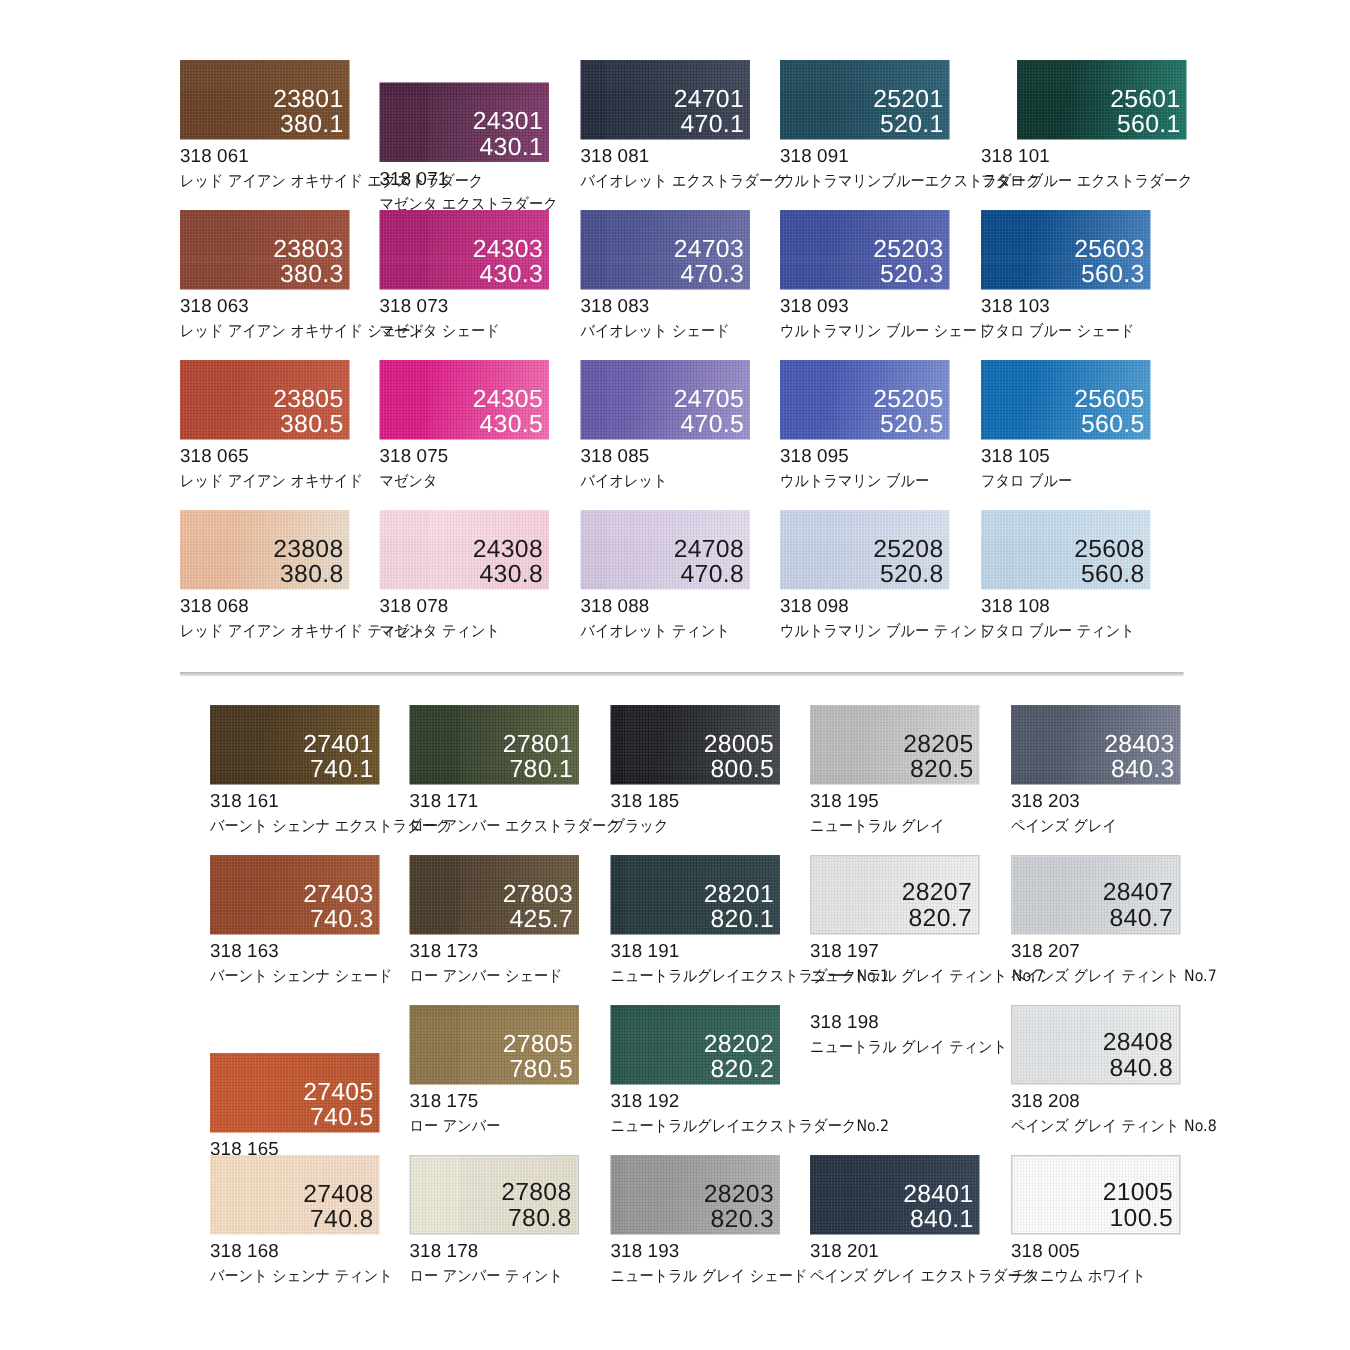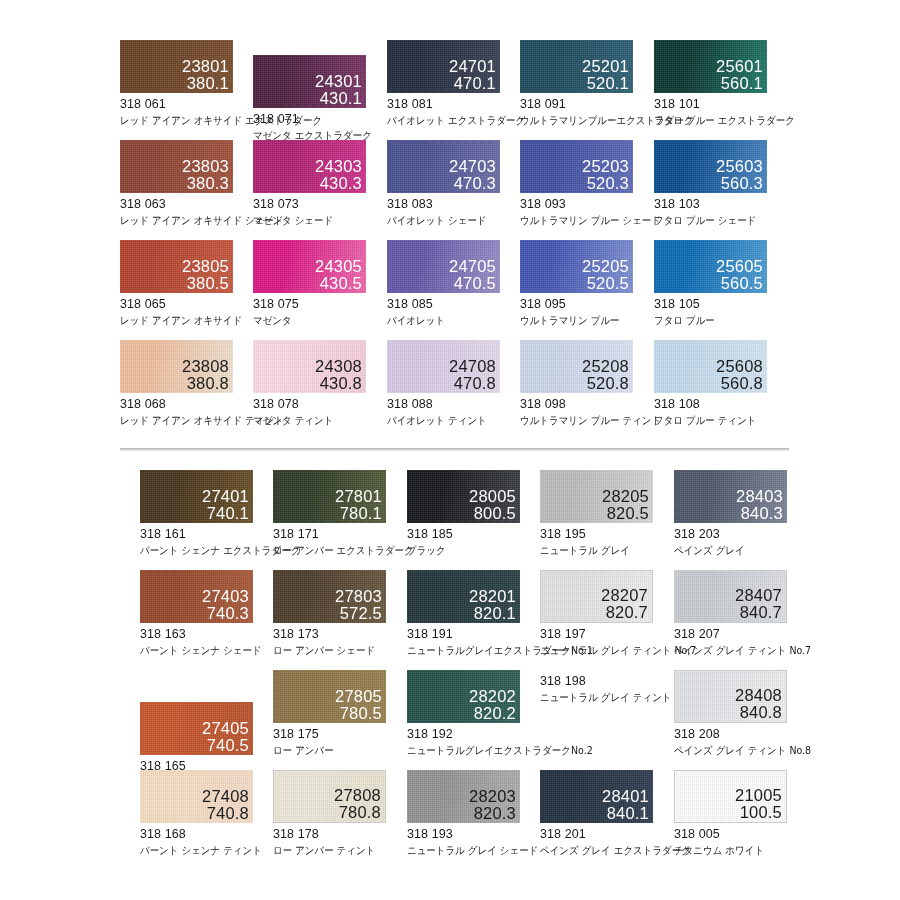--- a/index.html
+++ b/index.html
@@ -132,21 +132,21 @@
           <div class="swatch light" style="background: linear-gradient(100deg, rgb(29, 74, 92) 0%, rgb(29, 74, 92) 30%, rgb(46, 98, 118) 100%);">
             <div class="codes">
               <span class="code-a">25201</span>
               <span class="code-b">520.1</span>
             </div>
           </div>
           <div class="sku">318 091</div>
           <div class="jp">ウルトラマリンブルーエクストラダーク</div>
         </div>
         <div class="cell c4">
-          <div class="swatch light" style="background: linear-gradient(100deg, rgb(12, 54, 48) 0%, rgb(12, 54, 48) 30%, rgb(31, 122, 106) 100%);">
+          <div class="swatch light" style="background: linear-gradient(100deg, rgb(12, 54, 48) 0%, rgb(12, 54, 48) 30%, rgb(31, 122, 106) 100%); margin-left: 24px;">
             <div class="codes">
               <span class="code-a">25601</span>
               <span class="code-b">560.1</span>
             </div>
           </div>
           <div class="sku">318 101</div>
           <div class="jp">フタロ ブルー エクストラダーク</div>
         </div>
       </div>
       <div class="row">
@@ -370,21 +370,21 @@
               <span class="code-b">740.3</span>
             </div>
           </div>
           <div class="sku">318 163</div>
           <div class="jp">バーント シェンナ シェード</div>
         </div>
         <div class="cell c1">
           <div class="swatch light" style="background: linear-gradient(100deg, rgb(76, 61, 44) 0%, rgb(76, 61, 44) 30%, rgb(108, 90, 64) 100%);">
             <div class="codes">
               <span class="code-a">27803</span>
-              <span class="code-b">572.5</span>
+              <span class="code-b">425.7</span>
             </div>
           </div>
           <div class="sku">318 173</div>
           <div class="jp">ロー アンバー シェード</div>
         </div>
         <div class="cell c2">
           <div class="swatch light" style="background: linear-gradient(100deg, rgb(34, 54, 58) 0%, rgb(34, 54, 58) 30%, rgb(45, 67, 72) 100%);">
             <div class="codes">
               <span class="code-a">28201</span>
               <span class="code-b">820.1</span>

